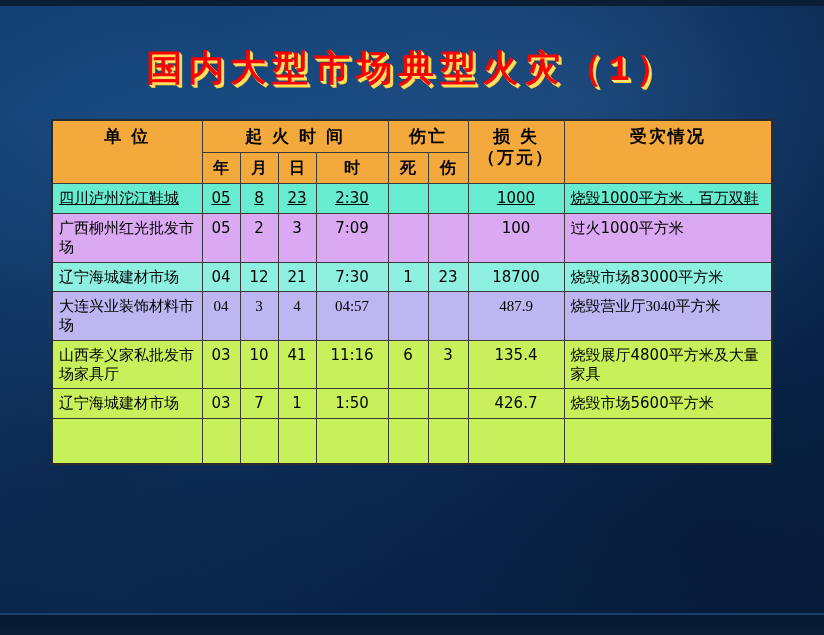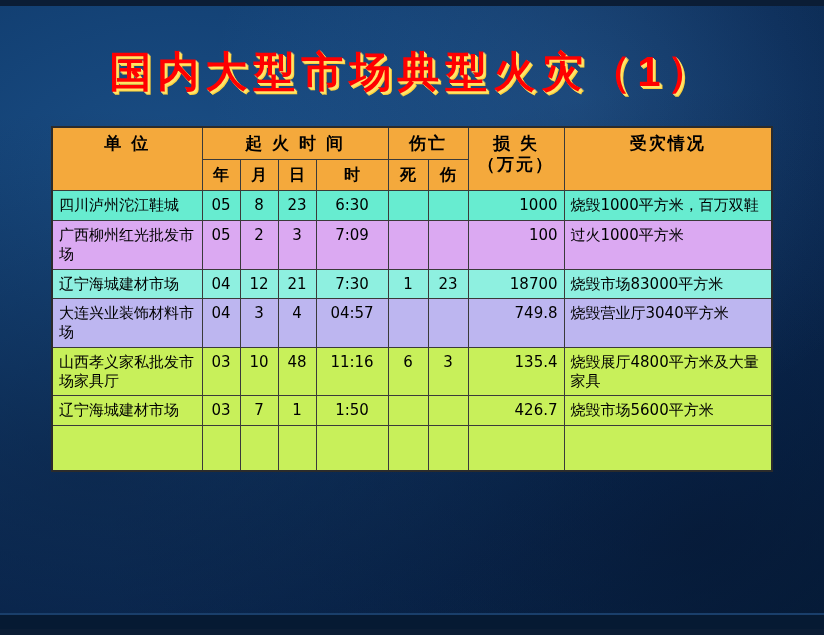--- a/index.html
+++ b/index.html
@@ -43,22 +43,22 @@
     height: 14px;
     background: #061a33;
     border-top: 2px solid #1a3f6b;
   }
 
   .title {
     position: relative;
     text-align: center;
     margin: 0;
     padding-top: 38px;
-    font-family: Liberation Sans, sans-serif;
-    font-size: 42px;
+    font-family: Liberation Mono, monospace;
+    font-size: 36px;
     font-weight: bold;
     letter-spacing: 6px;
     color: #ff0000;
     text-shadow:
       2px 2px 0 #ffe46a,
       3px 3px 0 #ffd23a,
       1px 1px 0 #ffef9e;
   }
 
   .table-wrap {
@@ -107,35 +107,35 @@
 
   tbody td {
     font-size: 15px;
   }
   td.num {
     text-align: center;
     vertical-align: middle;
     margin-left: 20px;
   }
   td.loss {
-    text-align: right;
+    text-align: center;
     vertical-align: middle;
     padding-right: 8px;
   }
   td.unit {
     text-align: left;
   }
   td.desc {
     text-align: left;
   }
 
-  tr.r0 td { background: #67ecd0; }
+  tr.r0 td { background: #67ecd0; text-decoration: underline; }
   tr.r1 td { background: #dba9f2; }
   tr.r2 td { background: #8ef0e0; }
-  tr.r3 td { background: #bdb6f0; }
+  tr.r3 td { background: #bdb6f0; font-family: Liberation Serif, serif; }
   tr.r4 td { background: #c8f05a; }
   tr.r5 td { background: #c8f05a; }
   tr.filler td {
     background: #c8f05a;
     height: 34px;
   }
 </style>
 </head>
 <body>
 
@@ -175,21 +175,21 @@
           <th class="sub">死</th>
           <th class="sub">伤</th>
         </tr>
       </thead>
       <tbody>
         <tr class="r0">
           <td class="unit">四川泸州沱江鞋城</td>
           <td class="num">05</td>
           <td class="num">8</td>
           <td class="num">23</td>
-          <td class="num">6:30</td>
+          <td class="num">2:30</td>
           <td class="num"></td>
           <td class="num"></td>
           <td class="loss">1000</td>
           <td class="desc">烧毁1000平方米，百万双鞋</td>
         </tr>
         <tr class="r1">
           <td class="unit">广西柳州红光批发市场</td>
           <td class="num">05</td>
           <td class="num">2</td>
           <td class="num">3</td>
@@ -211,28 +211,28 @@
           <td class="desc">烧毁市场83000平方米</td>
         </tr>
         <tr class="r3">
           <td class="unit">大连兴业装饰材料市场</td>
           <td class="num">04</td>
           <td class="num">3</td>
           <td class="num">4</td>
           <td class="num">04:57</td>
           <td class="num"></td>
           <td class="num"></td>
-          <td class="loss">749.8</td>
+          <td class="loss">487.9</td>
           <td class="desc">烧毁营业厅3040平方米</td>
         </tr>
         <tr class="r4">
           <td class="unit">山西孝义家私批发市场家具厅</td>
           <td class="num">03</td>
           <td class="num">10</td>
-          <td class="num">48</td>
+          <td class="num">41</td>
           <td class="num">11:16</td>
           <td class="num">6</td>
           <td class="num">3</td>
           <td class="loss">135.4</td>
           <td class="desc">烧毁展厅4800平方米及大量家具</td>
         </tr>
         <tr class="r5">
           <td class="unit">辽宁海城建材市场</td>
           <td class="num">03</td>
           <td class="num">7</td>

